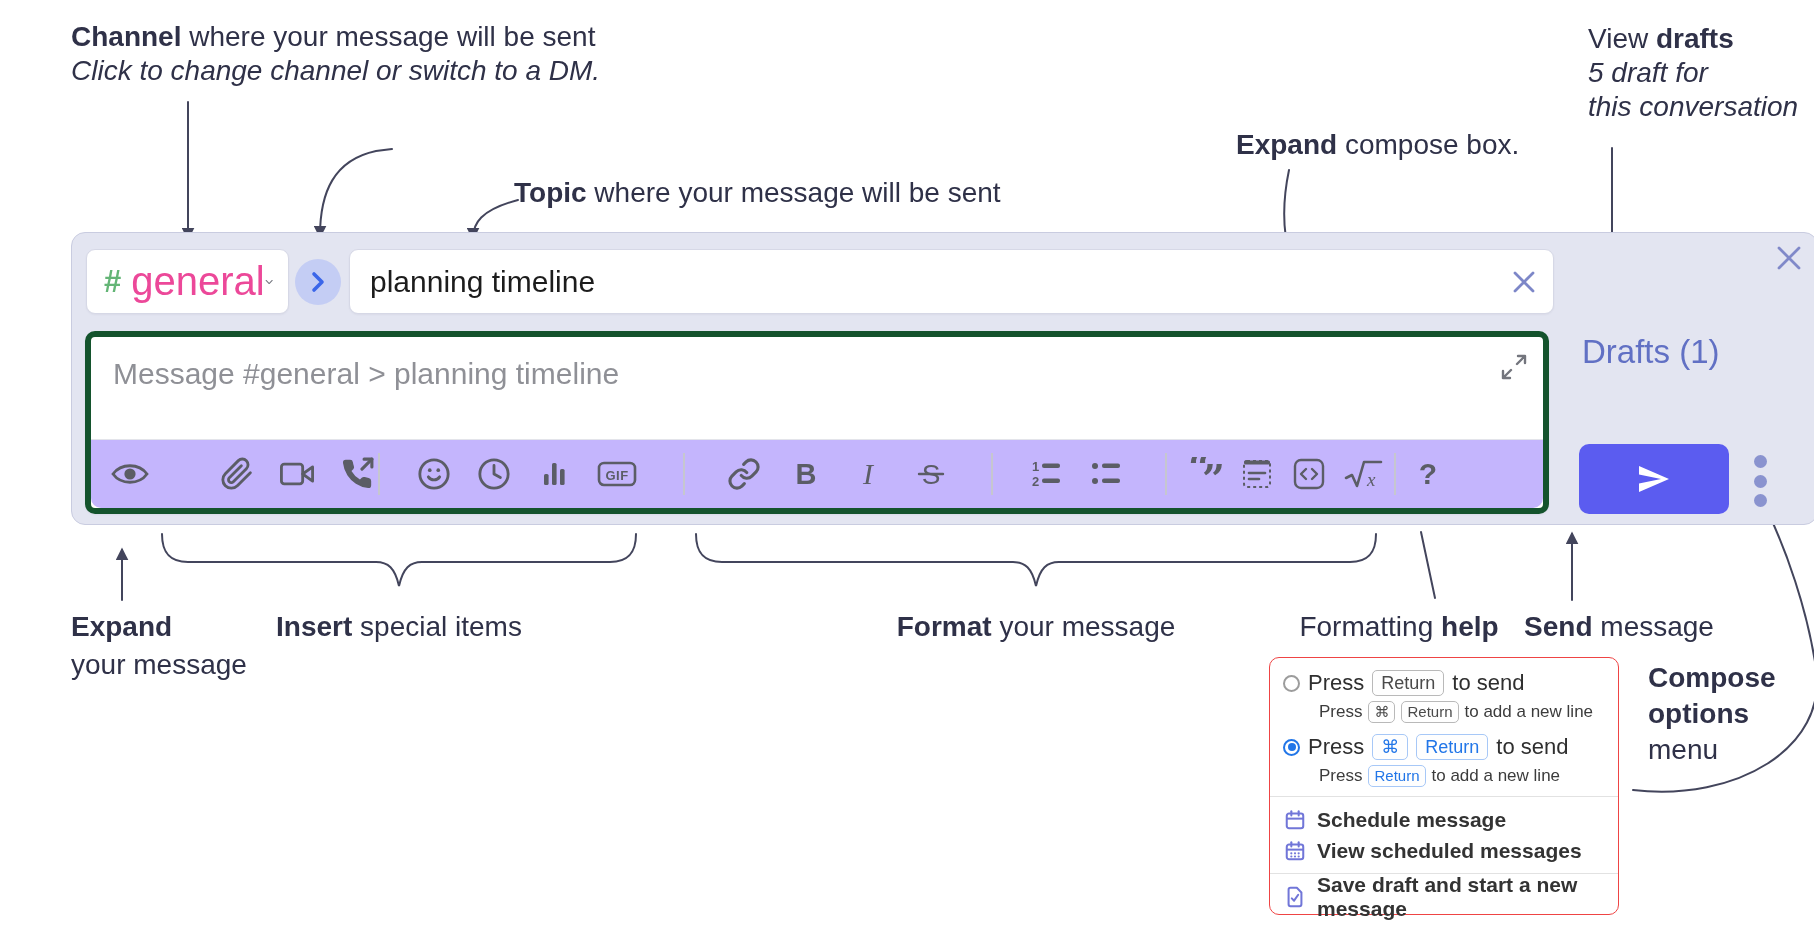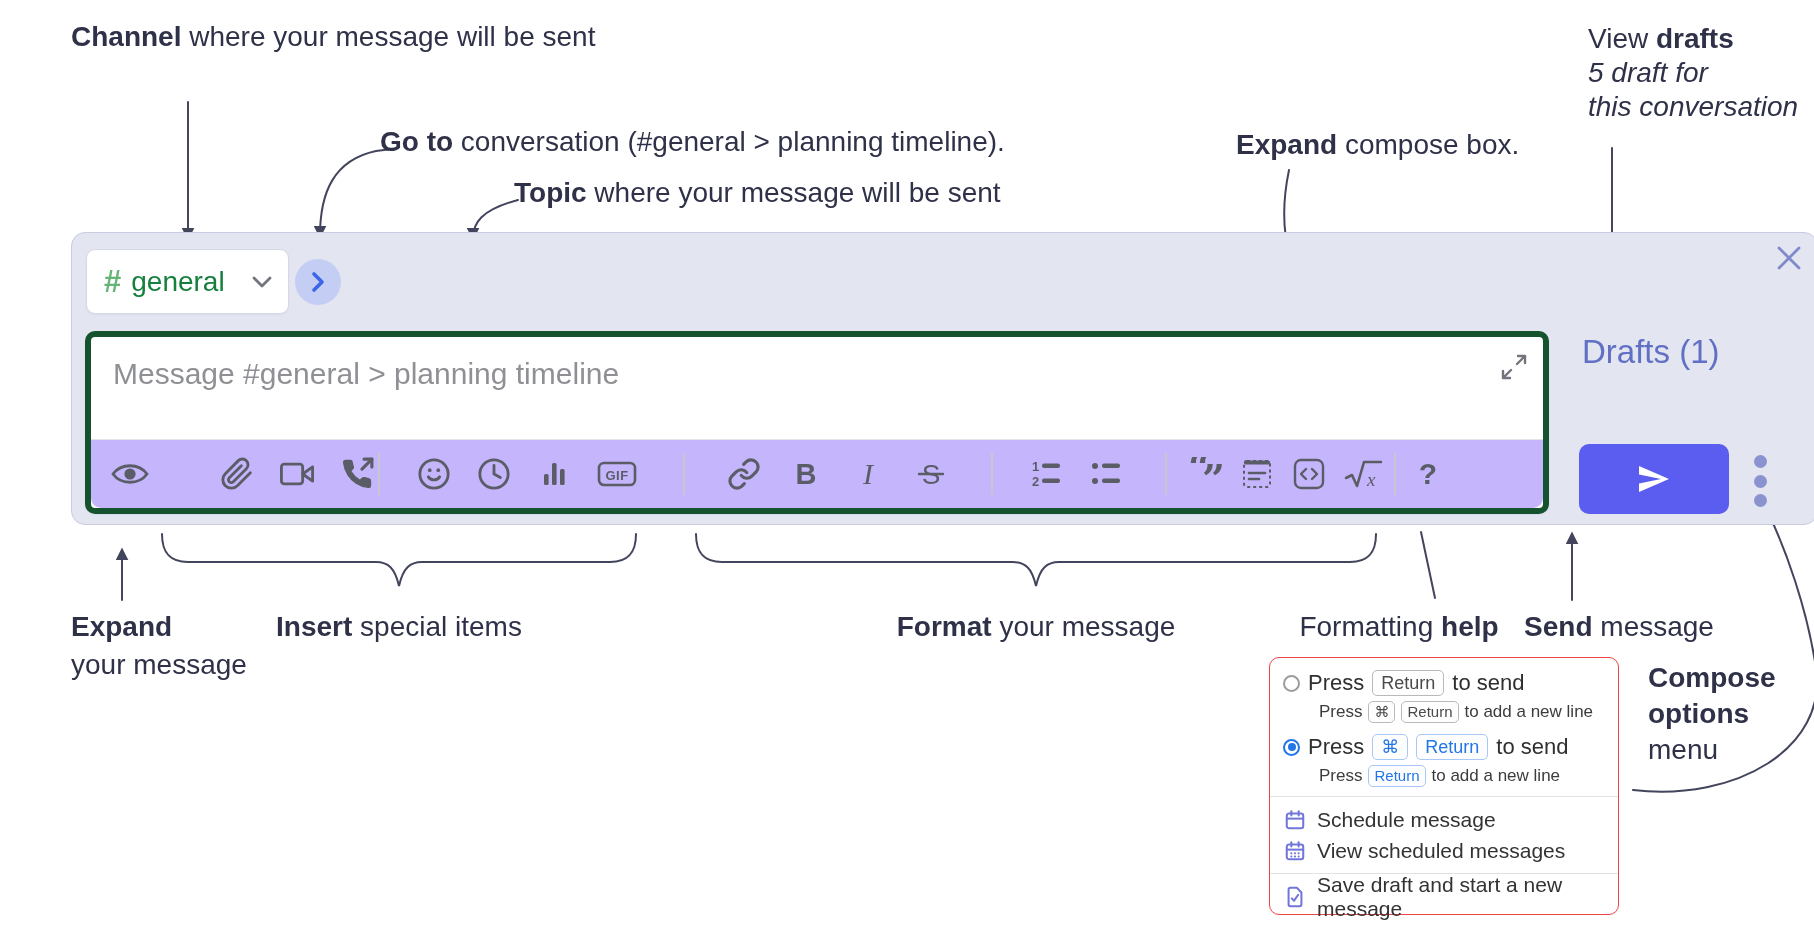--- a/index.html
+++ b/index.html
@@ -17,21 +17,21 @@
   .conn{stroke:#43455c;stroke-width:2;fill:none;stroke-linecap:round;}
   
   .compose{
     position:absolute;left:35px;top:232px;width:1747px;height:293px;
     background:#e3e5f1;border:1px solid #c9cce0;border-radius:14px;box-sizing:border-box;
   }
   .whitebox{background:#fff;border:1px solid #d6d8e6;border-radius:9px;box-sizing:border-box;
     box-shadow:0 1px 2px rgba(40,40,80,.05);}
   .channel-btn{position:absolute;left:14px;top:16px;width:203px;height:65px;display:flex;align-items:center;cursor:pointer;}
   .hash{color:#64b576;font-weight:700;font-size:31px;margin:0 10px 0 17px;}
-  .channel-name{font-size:28px;color:#15803d;}
+  .channel-name{font-size:40px;color:#ec4899;}
   .channel-btn .chev{margin-left:auto;margin-right:15px;}
   .goto-circle{position:absolute;left:223px;top:26px;width:46px;height:46px;border-radius:50%;
     background:#c4cdf4;display:flex;align-items:center;justify-content:center;cursor:pointer;}
   .topic-box{position:absolute;left:277px;top:16px;width:1205px;height:65px;display:flex;align-items:center;}
   .topic-box input{border:none;outline:none;background:transparent;font-family:inherit;
     font-size:30px;color:#1c1c1c;flex:1;padding:0 0 0 20px;}
   .topic-clear{width:30px;height:30px;margin-right:14px;cursor:pointer;flex:0 0 auto;}
   .msgwrap{position:absolute;left:13px;top:98px;width:1464px;height:183px;background:#fff;
     border:6px solid #14532d;border-radius:10px;box-sizing:border-box;box-shadow:0 1px 2px rgba(40,40,80,.05);}
   .msgwrap textarea{position:absolute;left:0;top:0;width:100%;height:112px;border:none;outline:none;
@@ -57,21 +57,21 @@
   .prow{display:flex;align-items:center;gap:8px;padding-left:13px;height:32px;cursor:pointer;}
   .prow.sub{font-size:17px;color:#3c3c3c;height:26px;padding-left:49px;gap:6px;cursor:default;}
   .radio{width:17px;height:17px;border:2px solid #9c9c9c;border-radius:50%;box-sizing:border-box;flex:0 0 auto;}
   .radio.sel{border-color:#2276e8;position:relative;}
   .radio.sel::after{content:"";position:absolute;left:2.5px;top:2.5px;width:8px;height:8px;border-radius:50%;background:#2276e8;}
   kbd{font-family:inherit;border:1.5px solid #b9b9b9;border-radius:5px;background:#fefefe;
     color:#4a4a4a;font-size:18px;padding:0 8px;line-height:24px;display:inline-block;}
   .sub kbd{font-size:15px;line-height:20px;padding:0 5px;}
   kbd.blue{color:#2276e8;border-color:#a7c8f7;}
   .pdiv{height:1px;background:#e2e2e2;margin:7px 0;}
-  .mrow{display:flex;align-items:center;gap:11px;padding-left:14px;height:31px;font-size:21px;color:#333;cursor:pointer;}
+  .mrow{display:flex;align-items:center;gap:11px;padding-left:14px;height:31px;font-size:21px;color:#333;cursor:pointer;font-weight:bold;}
   .mico{width:22px;height:22px;flex:0 0 auto;}
 </style>
 </head>
 <body>
 
 <div class="stage">
 
   <svg class="overlay" width="1814" height="944">
     <defs>
       <marker id="arr" viewBox="0 0 10 10" refX="8" refY="5" markerWidth="6.5" markerHeight="6.5" orient="auto-start-reverse">
@@ -97,23 +97,21 @@
 
     <path class="conn" d="M1385 532 L1399 598"></path>
 
     <path class="conn" d="M1536 600 L1536 534" marker-end="url(#arr)"></path>
 
     <path class="conn" d="M1597 790 C1700 802 1792 748 1780 668 C1771 608 1750 550 1731 510" marker-end="url(#arr)"></path>
   </svg>
 
   <div class="ann" style="left:35px;top:20px;">
     <div><b>Channel</b><span> where your message will be sent</span></div>
-  </div>
-  <div class="ann" style="left:344px;top:125px;">
-    <b>Go to</b><span> conversation (#general &gt; planning timeline).</span>
+    <div><i>Click to change channel or switch to a DM.</i></div>
   </div>
   <div class="ann" style="left:478px;top:176px;">
     <b>Topic</b><span> where your message will be sent</span>
   </div>
   <div class="ann" style="left:1200px;top:128px;">
     <b>Expand</b><span> compose box.</span>
   </div>
   <div class="ann" style="left:1552px;top:22px;">
     <div><span>View </span><b>drafts</b></div>
     <div><i>5 draft for</i></div>
@@ -129,20 +127,26 @@
         <polyline points="3 3 11 11 19 3" fill="none" stroke="#74767f" stroke-width="2.8" stroke-linecap="round" stroke-linejoin="round"></polyline>
       </svg>
     </div>
 
     <div class="goto-circle">
       <svg width="14" height="22" viewBox="0 0 14 22">
         <polyline points="3 3 11 11 3 19" fill="none" stroke="#3b66e9" stroke-width="3.6" stroke-linecap="round" stroke-linejoin="round"></polyline>
       </svg>
     </div>
 
+    <div class="topic-box whitebox">
+      <input type="text" value="planning timeline" style="">
+      <svg class="topic-clear" viewBox="0 0 30 30">
+        <path d="M6 6 L24 24 M24 6 L6 24" stroke="#7d87c8" stroke-width="2.8" stroke-linecap="round" fill="none"></path>
+      </svg>
+    </div>
 
     <div class="msgwrap">
       <textarea placeholder="Message #general &gt; planning timeline" style=""></textarea>
       <svg class="expand-ic" viewBox="0 0 26 26">
         <path d="M16 10 L24 2 M24 2 h-7 M24 2 v7 M10 16 L2 24 M2 24 h7 M2 24 v-7" stroke="#73757d" stroke-width="2.4" stroke-linecap="round" stroke-linejoin="round" fill="none"></path>
       </svg>
 
       <div class="toolbar">
 
         <svg class="tbi" style="left:19px;width:40px;" viewBox="0 0 40 34">

